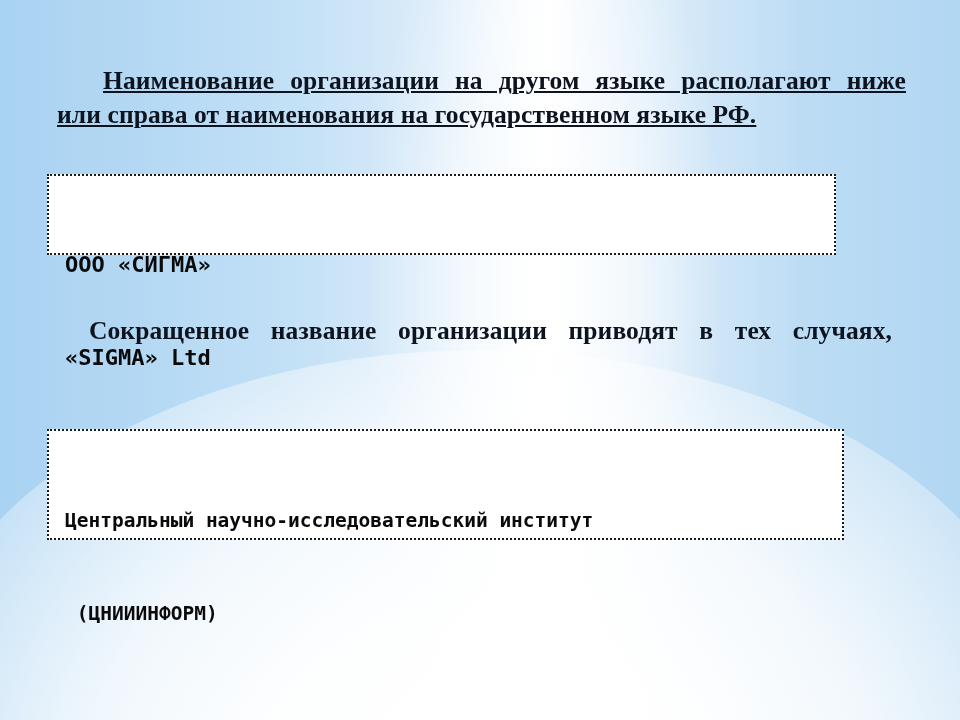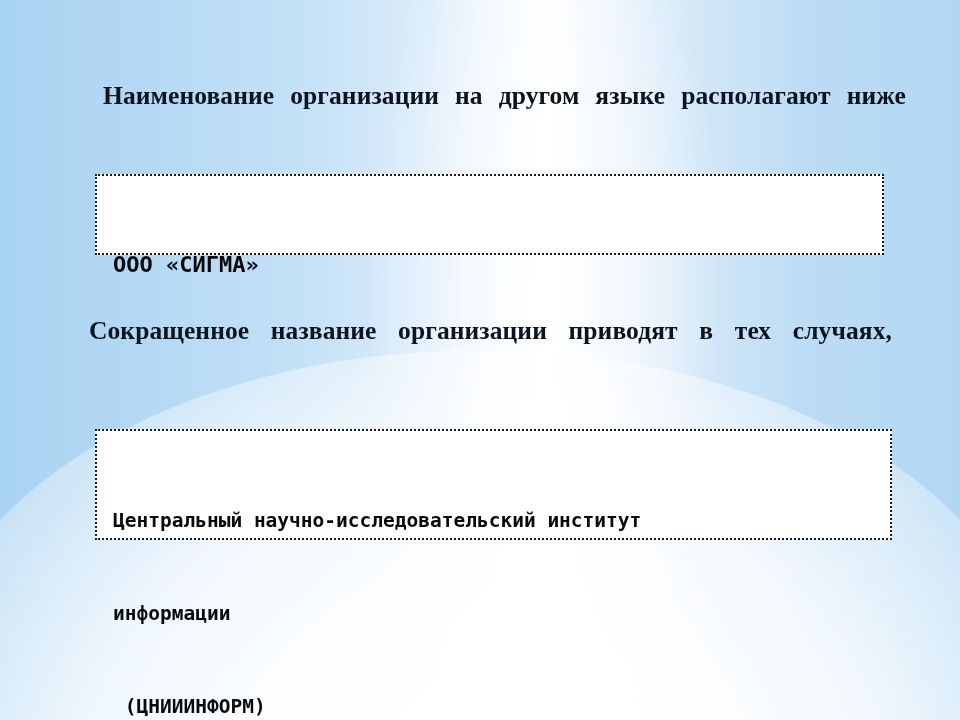--- a/index.html
+++ b/index.html
@@ -74,21 +74,21 @@
     position: absolute;
     color: #0d1420;
     font-family: "Liberation Serif", serif;
     font-weight: bold;
     font-size: 25.5px;
     line-height: 34px;
     text-align: justify;
     text-indent: 46px;
     letter-spacing: 0.1px;
   }
-  .para.p1 { left: 57px; top: 79px;  width: 849px; }
+  .para.p1 { left: 57px; top: 64px;  width: 849px; text-decoration: underline; }
   .para.p2 { left: 43px; top: 314px; width: 849px; }
 
   
   .para .line {
     display: block;
     text-align: justify;
     text-indent: 0;
   }
   .para .line.first { text-indent: 46px; }
   .para .line.last  { text-align: left; }
@@ -98,21 +98,20 @@
 
   .codebox {
     position: absolute;
     background: #ffffff;
     border: 2px dotted #1a1a1a;
     box-sizing: border-box;
     font-family: "DejaVu Sans Mono", "Liberation Mono", monospace;
     font-weight: bold;
     color: #0a0a0a;
     white-space: pre;
-    margin-left: 48px;
   }
   #box-org {
     left: 47px;
     top: 174px;
     width: 789px;
     height: 81px;
     padding: 11px 0 0 16px;
     font-size: 22px;
     line-height: 31px;
   }
@@ -131,30 +130,31 @@
 
 <div id="slide">
 
   <div id="sheen"></div>
   <div id="bottom-glow"></div>
 
   <div id="content">
 
     <div class="para p1">
       <span class="line first justify-stretch">Наименование организации на другом языке располагают ниже</span>
+      <span class="line last">или справа от наименования на государственном языке РФ.</span>
     </div>
 
     <div class="codebox" id="box-org">
       <div>ООО «СИГМА»</div>
+      <div>«SIGMA» Ltd</div>
     </div>
 
     <div class="para p2">
       <span class="line first justify-stretch">Сокращенное название организации приводят в тех случаях,</span>
     </div>
 
     <div class="codebox" id="box-institute">
       <div>Центральный научно-исследовательский институт</div>
-      <div>информации</div>
       <div> (ЦНИИИНФОРМ)</div>
     </div>
 
   </div>
 </div>
 
 </body></html>

